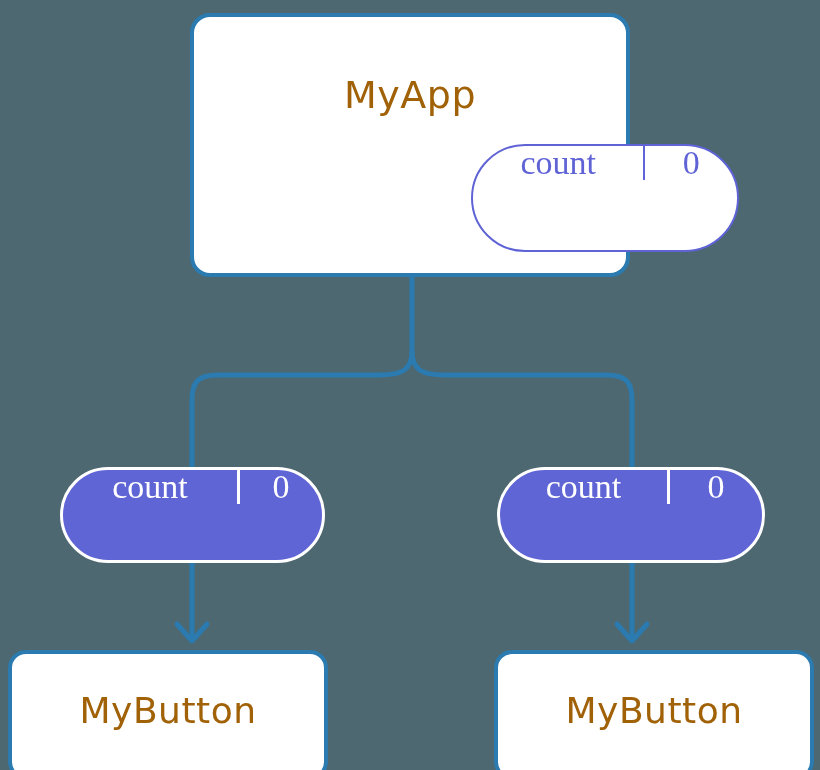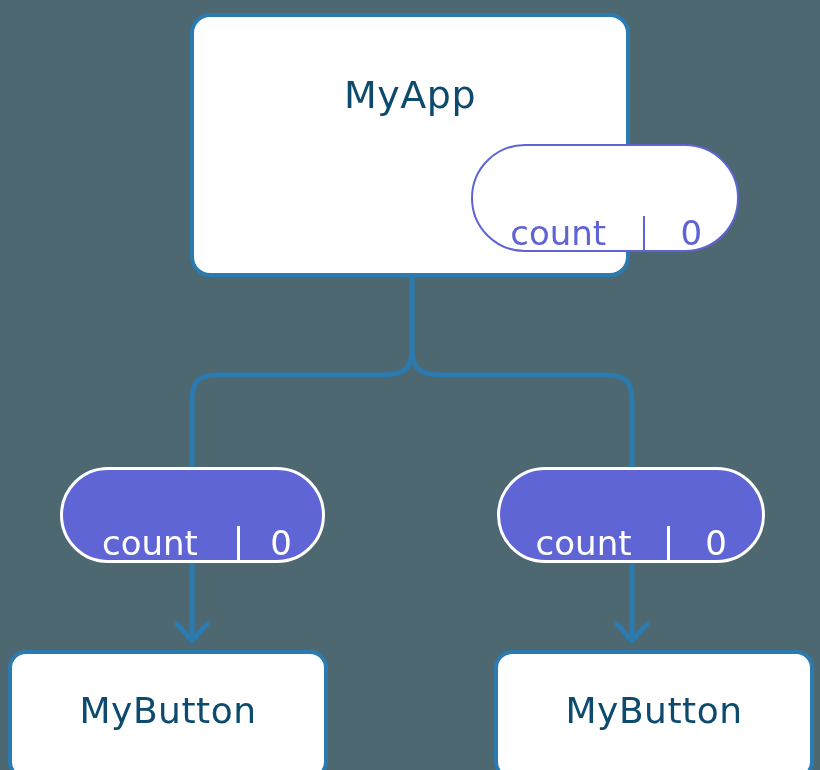--- a/index.html
+++ b/index.html
@@ -39,36 +39,37 @@
     top: 13px;
     width: 440px;
     height: 264px;
     border-radius: 20px;
   }
   .card-title {
     position: absolute;
     left: 0;
     right: 0;
     text-align: center;
-    color: #0c4a6e;
+    color: #a16207;
     font-size: 38px;
     letter-spacing: 0.5px;
   }
   #root-card .card-title {
     top: 56px;
   }
 
   
   .state-pill {
     position: absolute;
     display: flex;
-    align-items: flex-end;
+    align-items: flex-start;
     box-sizing: border-box;
     border-radius: 999px;
     overflow: hidden;
+    font-family: Liberation Serif, serif;
   }
   .state-pill .pill-key,
   .state-pill .pill-val {
     display: flex;
     align-items: center;
     justify-content: center;
     box-sizing: border-box;
     font-size: 34px;
     line-height: 1;
   }

